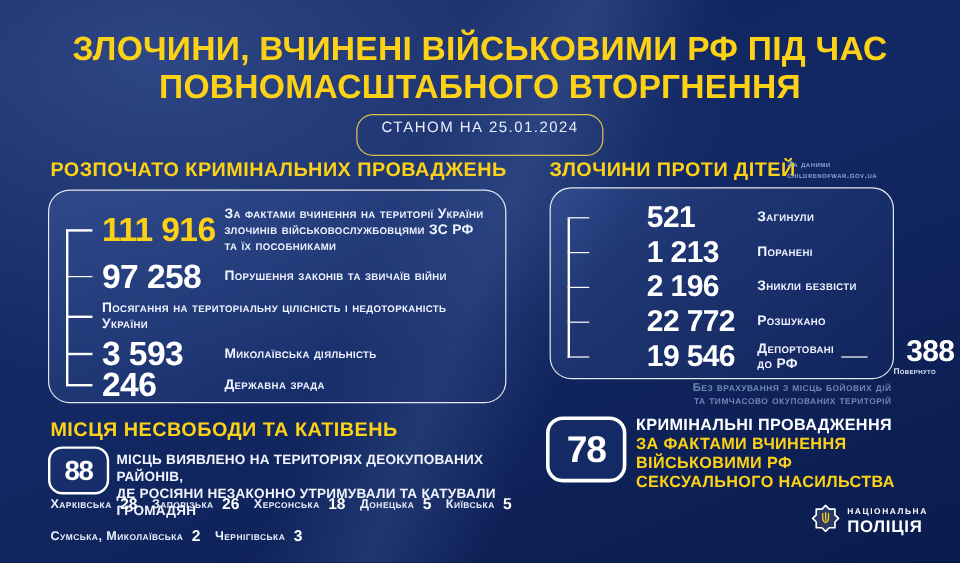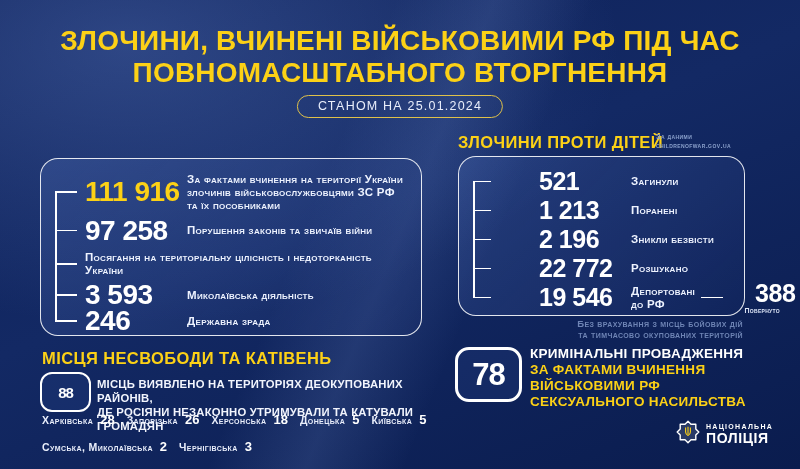--- a/index.html
+++ b/index.html
@@ -10,21 +10,21 @@
       radial-gradient(820px 460px at 16% 10%, rgba(96,128,200,0.38), rgba(96,128,200,0) 60%),
       linear-gradient(112deg, rgba(255,255,255,0) 40%, rgba(130,160,225,0.16) 50%, rgba(255,255,255,0) 60%),
       linear-gradient(158deg,#0e2159 0%,#132964 45%,#0a1c4e 100%);
   }
   .yellow{color:#fcd116;}
   .sc{font-variant:small-caps;}
   
   .title{position:absolute;top:25px;left:0;width:800px;text-align:center;
     font-weight:800;font-size:28px;line-height:32px;letter-spacing:.2px;color:#fcd116;}
   .date-pill{position:absolute;top:95px;left:50%;transform:translateX(-50%);
-    border:1.5px solid #dfc14a;border-radius:14px;padding:3px 20px 4px 20px;
+    border:1.5px solid #dfc14a;border-radius:14px;padding:3px 20px 16px 20px;
     font-size:12.5px;letter-spacing:1.2px;color:#e9eefb;font-weight:500;white-space:nowrap;}
   
   .sec-h{position:absolute;font-weight:800;font-size:16.5px;letter-spacing:.4px;color:#fcd116;white-space:nowrap;}
   .h-left{left:42px;top:133px;}
   .h-right{left:458px;top:133px;}
   .h-places{left:42px;top:349px;}
   .src{position:absolute;left:656px;top:132px;font-size:7.5px;line-height:9px;
     color:#8ba1cc;letter-spacing:.4px;font-weight:600;}
   
   .panel{position:absolute;border:1.5px solid rgba(255,255,255,.88);border-radius:18px;
@@ -48,21 +48,21 @@
   .dash{flex:none;width:22px;height:1.6px;background:#fff;margin:0 6px;}
   .ret{flex:none;text-align:center;line-height:1;}
   .ret .rv{font-size:25px;font-weight:700;letter-spacing:-.5px;margin-left:26px;}
   .ret .rl{font-size:7px;font-weight:700;letter-spacing:.3px;color:#dfe7f8;margin-top:1px;}
   .footnote{position:absolute;left:458px;top:318px;width:285px;text-align:right;
     font-size:9.5px;line-height:11px;font-weight:700;letter-spacing:.4px;color:#6f85b5;}
   
   .count-badge{position:absolute;display:flex;align-items:center;justify-content:center;
     border:2.5px solid #fff;border-radius:12px;font-weight:800;color:#fff;
     background:rgba(40,66,140,.25);}
-  .badge-88{left:40px;top:372px;width:47px;height:36px;font-size:15px;letter-spacing:-1px;}
+  .badge-88{left:40px;top:372px;width:47px;height:36px;font-size:23px;letter-spacing:-1px;}
   .badge-78{left:455px;top:347px;width:61px;height:49px;font-size:31px;letter-spacing:-1px;border-width:3px;border-radius:14px;}
   .places-desc{position:absolute;left:97px;top:377px;width:360px;
     font-size:11.3px;line-height:14px;font-weight:700;letter-spacing:.2px;color:#f2f5fd;}
   .regions{position:absolute;left:42px;top:412px;width:420px;display:flex;flex-wrap:wrap;
     column-gap:17px;row-gap:7px;align-items:center;gap:12px;}
   .region{display:flex;align-items:center;gap:7px;white-space:nowrap;}
   .region .rn{font-size:10.5px;font-weight:700;letter-spacing:.4px;color:#e9eefb;}
   .region .rv{font-size:13px;font-weight:800;}
   
   .sv-text{position:absolute;left:530px;top:346px;font-size:13.5px;line-height:16px;
@@ -76,20 +76,21 @@
 <body>
 
 <div class="stage">
 
   <div class="title">
     <div>ЗЛОЧИНИ, ВЧИНЕНІ ВІЙСЬКОВИМИ РФ ПІД ЧАС</div>
     <div>ПОВНОМАСШТАБНОГО ВТОРГНЕННЯ</div>
   </div>
   <div class="date-pill">СТАНОМ НА 25.01.2024</div>
 
+  <div class="sec-h h-left">РОЗПОЧАТО КРИМІНАЛЬНИХ ПРОВАДЖЕНЬ</div>
   <div class="panel panel-left">
     <div class="rows">
       <div class="vline vl-left"></div>
       <div class="row lr0">
         <span class="tick tick-l"></span>
         <span class="num num-l yellow">111 916</span>
         <span class="desc sc">За фактами вчинення на території України злочинів військовослужбовцями ЗС РФ та їх пособниками</span>
       </div>
       <div class="row lr1">
         <span class="tick tick-l"></span>

